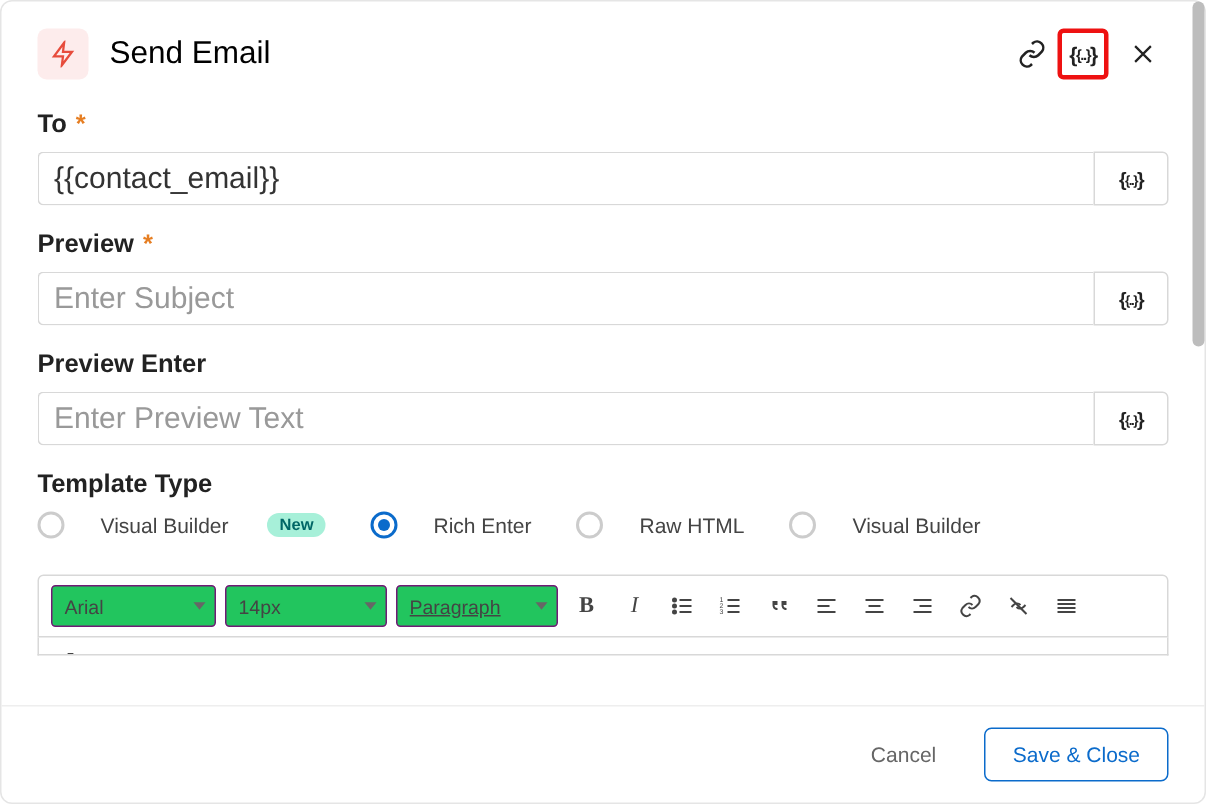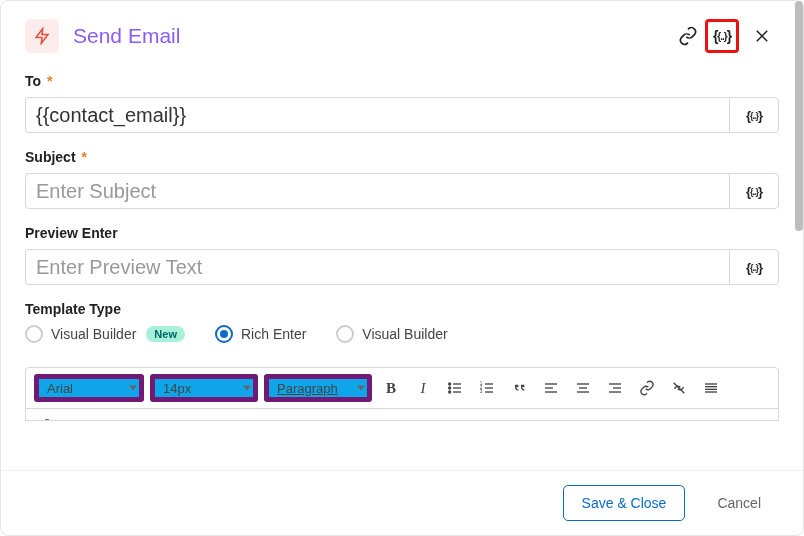--- a/index.html
+++ b/index.html
@@ -2,44 +2,44 @@
 <html><head>
 <meta charset="utf-8">
 <style>
   * { box-sizing: border-box; margin: 0; padding: 0; }
   html, body { width: 804px; height: 536px; font-family: -apple-system, BlinkMacSystemFont, "Segoe UI", Arial, sans-serif; color: #333; background: #fff; overflow: hidden; }
   .modal { position: relative; width: 804px; height: 536px; border: 1px solid #e5e5e5; border-radius: 8px; background: #fff; display: flex; flex-direction: column; }
   .scrollbar-fake { position: absolute; top: 0; right: 0; width: 8px; height: 230px; background: #bdbdbd; border-radius: 4px; }
   .header { display: flex; align-items: center; padding: 18px 24px 4px 24px; }
   .app-icon { width: 34px; height: 34px; border-radius: 6px; background: #fdecec; display: flex; align-items: center; justify-content: center; margin-right: 14px; color: #e74c3c; }
   .app-icon svg { width: 18px; height: 18px; }
-  .title { font-size: 21px; font-weight: 500; color: #8b5cf6; flex: 0 0 auto; }
+  .title { font-size: 21px; font-weight: 500; color: #000000; flex: 0 0 auto; }
   .header-spacer { flex: 1; }
   .header-btn { width: 34px; height: 34px; display: flex; align-items: center; justify-content: center; cursor: pointer; color: #222; border-radius: 4px; }
   .header-btn svg { width: 20px; height: 20px; }
   .header-btn.highlight { border: 3px solid #e11; }
   .close-btn svg { width: 18px; height: 18px; }
   .body { flex: 1; overflow: hidden; padding: 4px 24px 0 24px; }
   .field { margin-top: 16px; }
   .field:first-child { margin-top: 12px; }
-  .field-label { font-size: 14px; font-weight: 600; color: #222; margin-bottom: 8px; display: flex; align-items: center; }
+  .field-label { font-size: 17px; font-weight: 600; color: #222; margin-bottom: 8px; display: flex; align-items: center; }
   .req { color: #e67e22; margin-left: 6px; }
   .input-row { display: flex; }
   .text-input { flex: 1; height: 36px; border: 1px solid #d8d8d8; border-right: none; border-radius: 4px 0 0 4px; padding: 0 10px; font-size: 20px; color: #333; background: #fff; outline: none; }
   .text-input::placeholder { color: #999; }
   .merge-btn { width: 50px; height: 36px; border: 1px solid #d8d8d8; border-radius: 0 4px 4px 0; background: #fff; display: flex; align-items: center; justify-content: center; cursor: pointer; font-size: 14px; font-weight: 700; color: #222; }
   .radio-row { display: flex; gap: 30px; align-items: center; margin-top: 6px; }
-  .radio-item { display: flex; align-items: center; gap: 8px; cursor: pointer; }
+  .radio-item { display: flex; align-items: center; gap: 24px; cursor: pointer; }
   .radio-outer { width: 18px; height: 18px; border-radius: 50%; border: 2px solid #ccc; display: flex; align-items: center; justify-content: center; }
   .radio-outer.selected { border-color: #0b6bcb; }
   .radio-inner { width: 8px; height: 8px; border-radius: 50%; background: #0b6bcb; }
   .radio-label { font-size: 14px; color: #444; }
   .badge-new { background: #a7f0d9; color: #066; font-size: 11px; font-weight: 600; padding: 2px 8px; border-radius: 10px; margin-left: 2px; text-align: center; }
   .editor-toolbar { margin-top: 24px; border: 1px solid #d8d8d8; border-radius: 4px 4px 0 0; padding: 6px 8px; display: flex; align-items: center; gap: 6px; flex-wrap: wrap; background: #fff; }
-  .editor-select { height: 28px; border: 5px solid #701a75; border-radius: 3px; background: #0ea5e9; font-size: 13px; color: #444; padding: 0 22px 0 8px; appearance: none; position: relative; cursor: pointer; }
+  .editor-select { height: 28px; border: 1px solid #701a75; border-radius: 3px; background: #22c55e; font-size: 13px; color: #444; padding: 0 22px 0 8px; appearance: none; position: relative; cursor: pointer; }
   .select-wrap { position: relative; display: inline-block; }
   .select-wrap::after { content: ""; position: absolute; right: 7px; top: 50%; width: 0; height: 0; border-left: 4px solid transparent; border-right: 4px solid transparent; border-top: 5px solid #666; transform: translateY(-50%); pointer-events: none; }
   .sel-font { width: 110px; }
   .sel-size { width: 108px; }
   .sel-para { width: 108px; text-decoration: underline; }
   .tb-btn { width: 26px; height: 26px; display: flex; align-items: center; justify-content: center; cursor: pointer; color: #444; border-radius: 3px; }
   .tb-btn svg { width: 16px; height: 16px; }
   .tb-btn.bold { font-weight: 700; font-family: Georgia, serif; font-size: 15px; }
   .tb-btn.italic { font-style: italic; font-family: Georgia, serif; font-size: 15px; }
   .editor-toolbar-row2 { border: 1px solid #d8d8d8; border-top: none; padding: 4px 8px 0 8px; height: 12px; overflow: hidden; display: flex; gap: 8px; }
@@ -89,21 +89,21 @@
       <div class="input-row">
         <input class="text-input" value="{{contact_email}}" style="">
         <div class="merge-btn">
           <span style="font-weight:800;font-size:13px;letter-spacing:-1px">{<span style="font-size:9px;vertical-align:1px">{..}</span>}</span>
         </div>
       </div>
     </div>
 
     <div class="field">
       <div class="field-label">
-        <span>Subject</span>
+        <span>Preview</span>
         <span class="req">*</span>
       </div>
       <div class="input-row">
         <input class="text-input" placeholder="Enter Subject" style="">
         <div class="merge-btn">
           <span style="font-weight:800;font-size:13px;letter-spacing:-1px">{<span style="font-size:9px;vertical-align:1px">{..}</span>}</span>
         </div>
       </div>
     </div>
 
@@ -127,20 +127,24 @@
           <div class="radio-item">
             <div class="radio-outer"></div>
             <span class="radio-label">Visual Builder</span>
             <span class="badge-new">New</span>
           </div>
           <div class="radio-item">
             <div class="radio-outer selected">
               <div class="radio-inner"></div>
             </div>
             <span class="radio-label">Rich Enter</span>
+          </div>
+          <div class="radio-item">
+            <div class="radio-outer"></div>
+            <span class="radio-label">Raw HTML</span>
           </div>
           <div class="radio-item">
             <div class="radio-outer"></div>
             <span class="radio-label">Visual Builder</span>
           </div>
         </div>
     </div>
 
     <div class="editor-toolbar">
       <span class="select-wrap"><select class="editor-select sel-font"><option>Arial</option></select></span>
@@ -231,16 +235,16 @@
             <line x1="14" y1="11" x2="14" y2="11"></line>
             <line x1="18" y1="11" x2="18" y2="11"></line>
             <line x1="7" y1="15" x2="17" y2="15"></line>
           </svg>
         </div>
     </div>
 
   </div>
 
   <div class="footer">
+    <button class="btn btn-tertiary">Cancel</button>
     <button class="btn btn-secondary">Save &amp; Close</button>
-    <button class="btn btn-tertiary">Cancel</button>
   </div>
 </div>
 
 </body></html>

